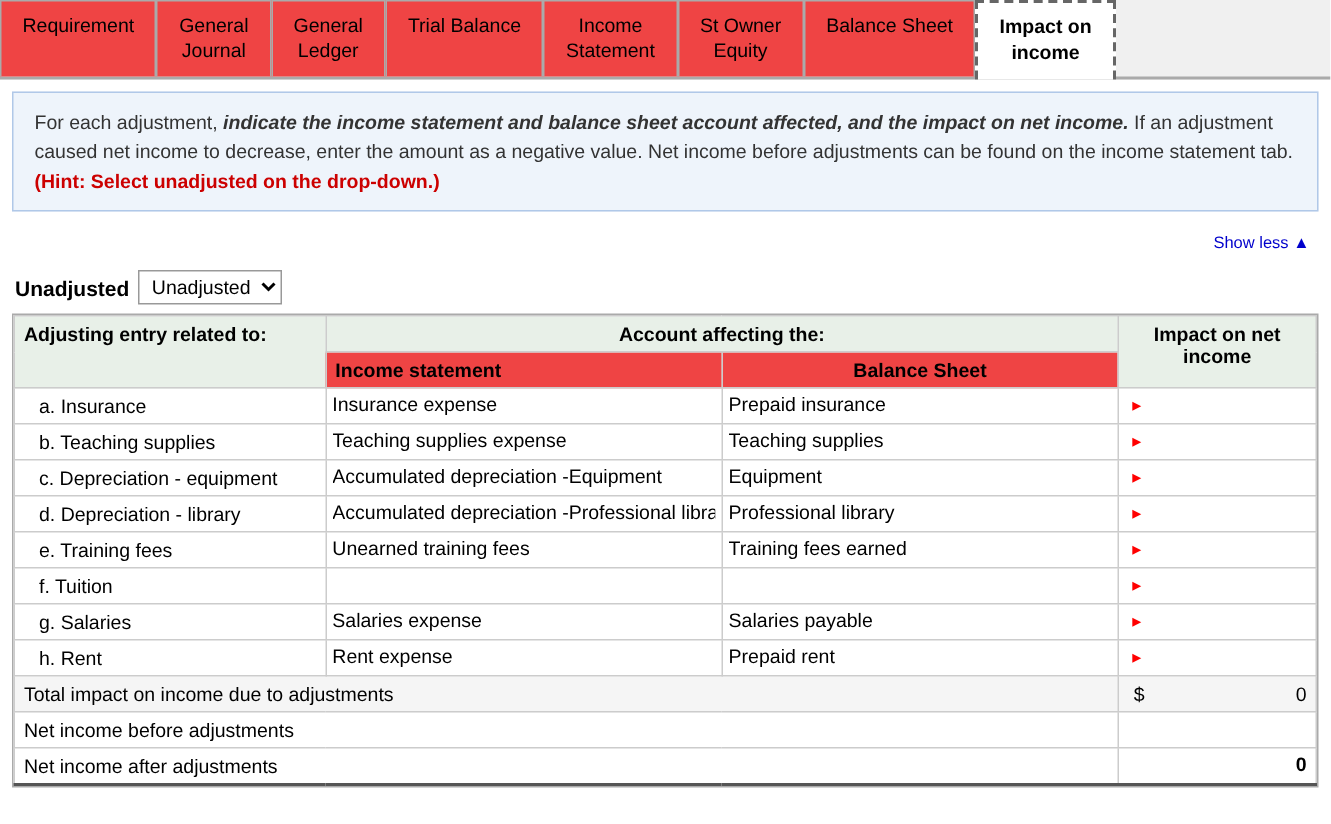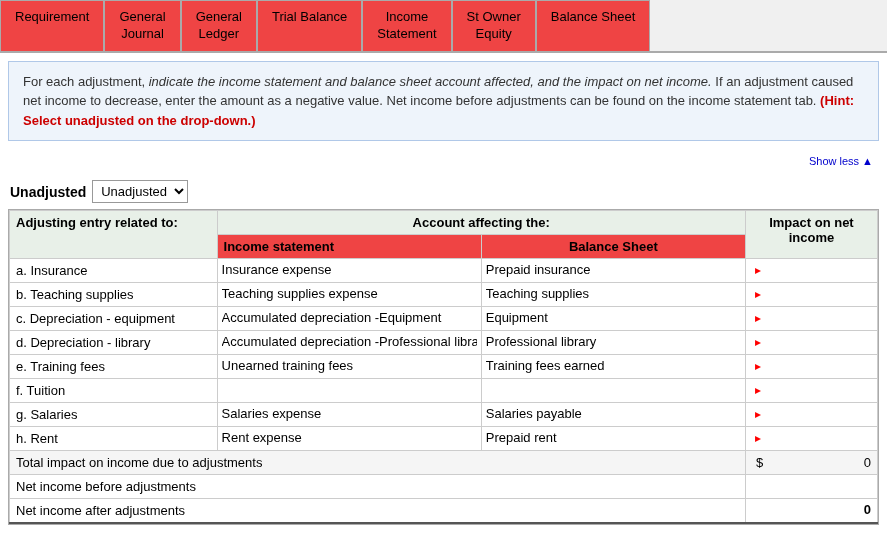--- a/index.html
+++ b/index.html
@@ -41,21 +41,21 @@
     
     .instructions {
       background: #eef4fb;
       border: 1px solid #b0c8e8;
       padding: 10px 14px;
       margin: 8px;
       font-size: 13px;
       line-height: 1.5;
       color: #333;
     }
-    .instructions .bold-italic { font-weight: normal; font-style: italic; }
+    .instructions .bold-italic { font-weight: bold; font-style: italic; }
     .instructions .hint { color: #cc0000; font-weight: bold; }
     .show-less {
       text-align: right;
       padding: 4px 14px;
       font-size: 13px;
       color: #0000cc;
       cursor: pointer;
     }
     .show-less span { font-size: 11px; }
 
@@ -113,21 +113,21 @@
     .col-entry { width: 165px; }
     .col-income { width: 210px; }
     .col-balance { width: 210px; }
     .col-impact { width: 105px; text-align: center; }
 
     .account-group-header {
       text-align: center;
       font-weight: bold;
       background: #f5f5f5;
     }
-    td.entry-label { padding-left: 6px; }
+    td.entry-label { padding-left: 16px; }
     td.input-cell {
       background: #fff;
       padding: 3px 4px;
     }
     td.input-cell input[type="text"] {
       width: 100%;
       border: none;
       outline: none;
       font-size: 13px;
       background: transparent;
@@ -167,20 +167,23 @@
     <span>Trial Balance</span>
   </div>
   <div class="tab" style="line-height:1.3">
     Income<br>Statement
   </div>
   <div class="tab" style="line-height:1.3">
     St Owner<br>Equity
   </div>
   <div class="tab">
     <span>Balance Sheet</span>
+  </div>
+  <div class="tab highlighted active" style="line-height:1.3">
+    Impact on<br>income
   </div>
 </div>
 
 <div class="instructions">
   <span>
     For each adjustment, <span class="bold-italic">indicate the income statement and balance sheet account affected, and the impact on net income.</span>
     If an adjustment caused net income to decrease, enter the amount as a negative value.  Net income before adjustments can be found on the income statement tab.
     <span class="hint">(Hint:  Select unadjusted on the drop-down.)</span>
   </span>
 </div>

